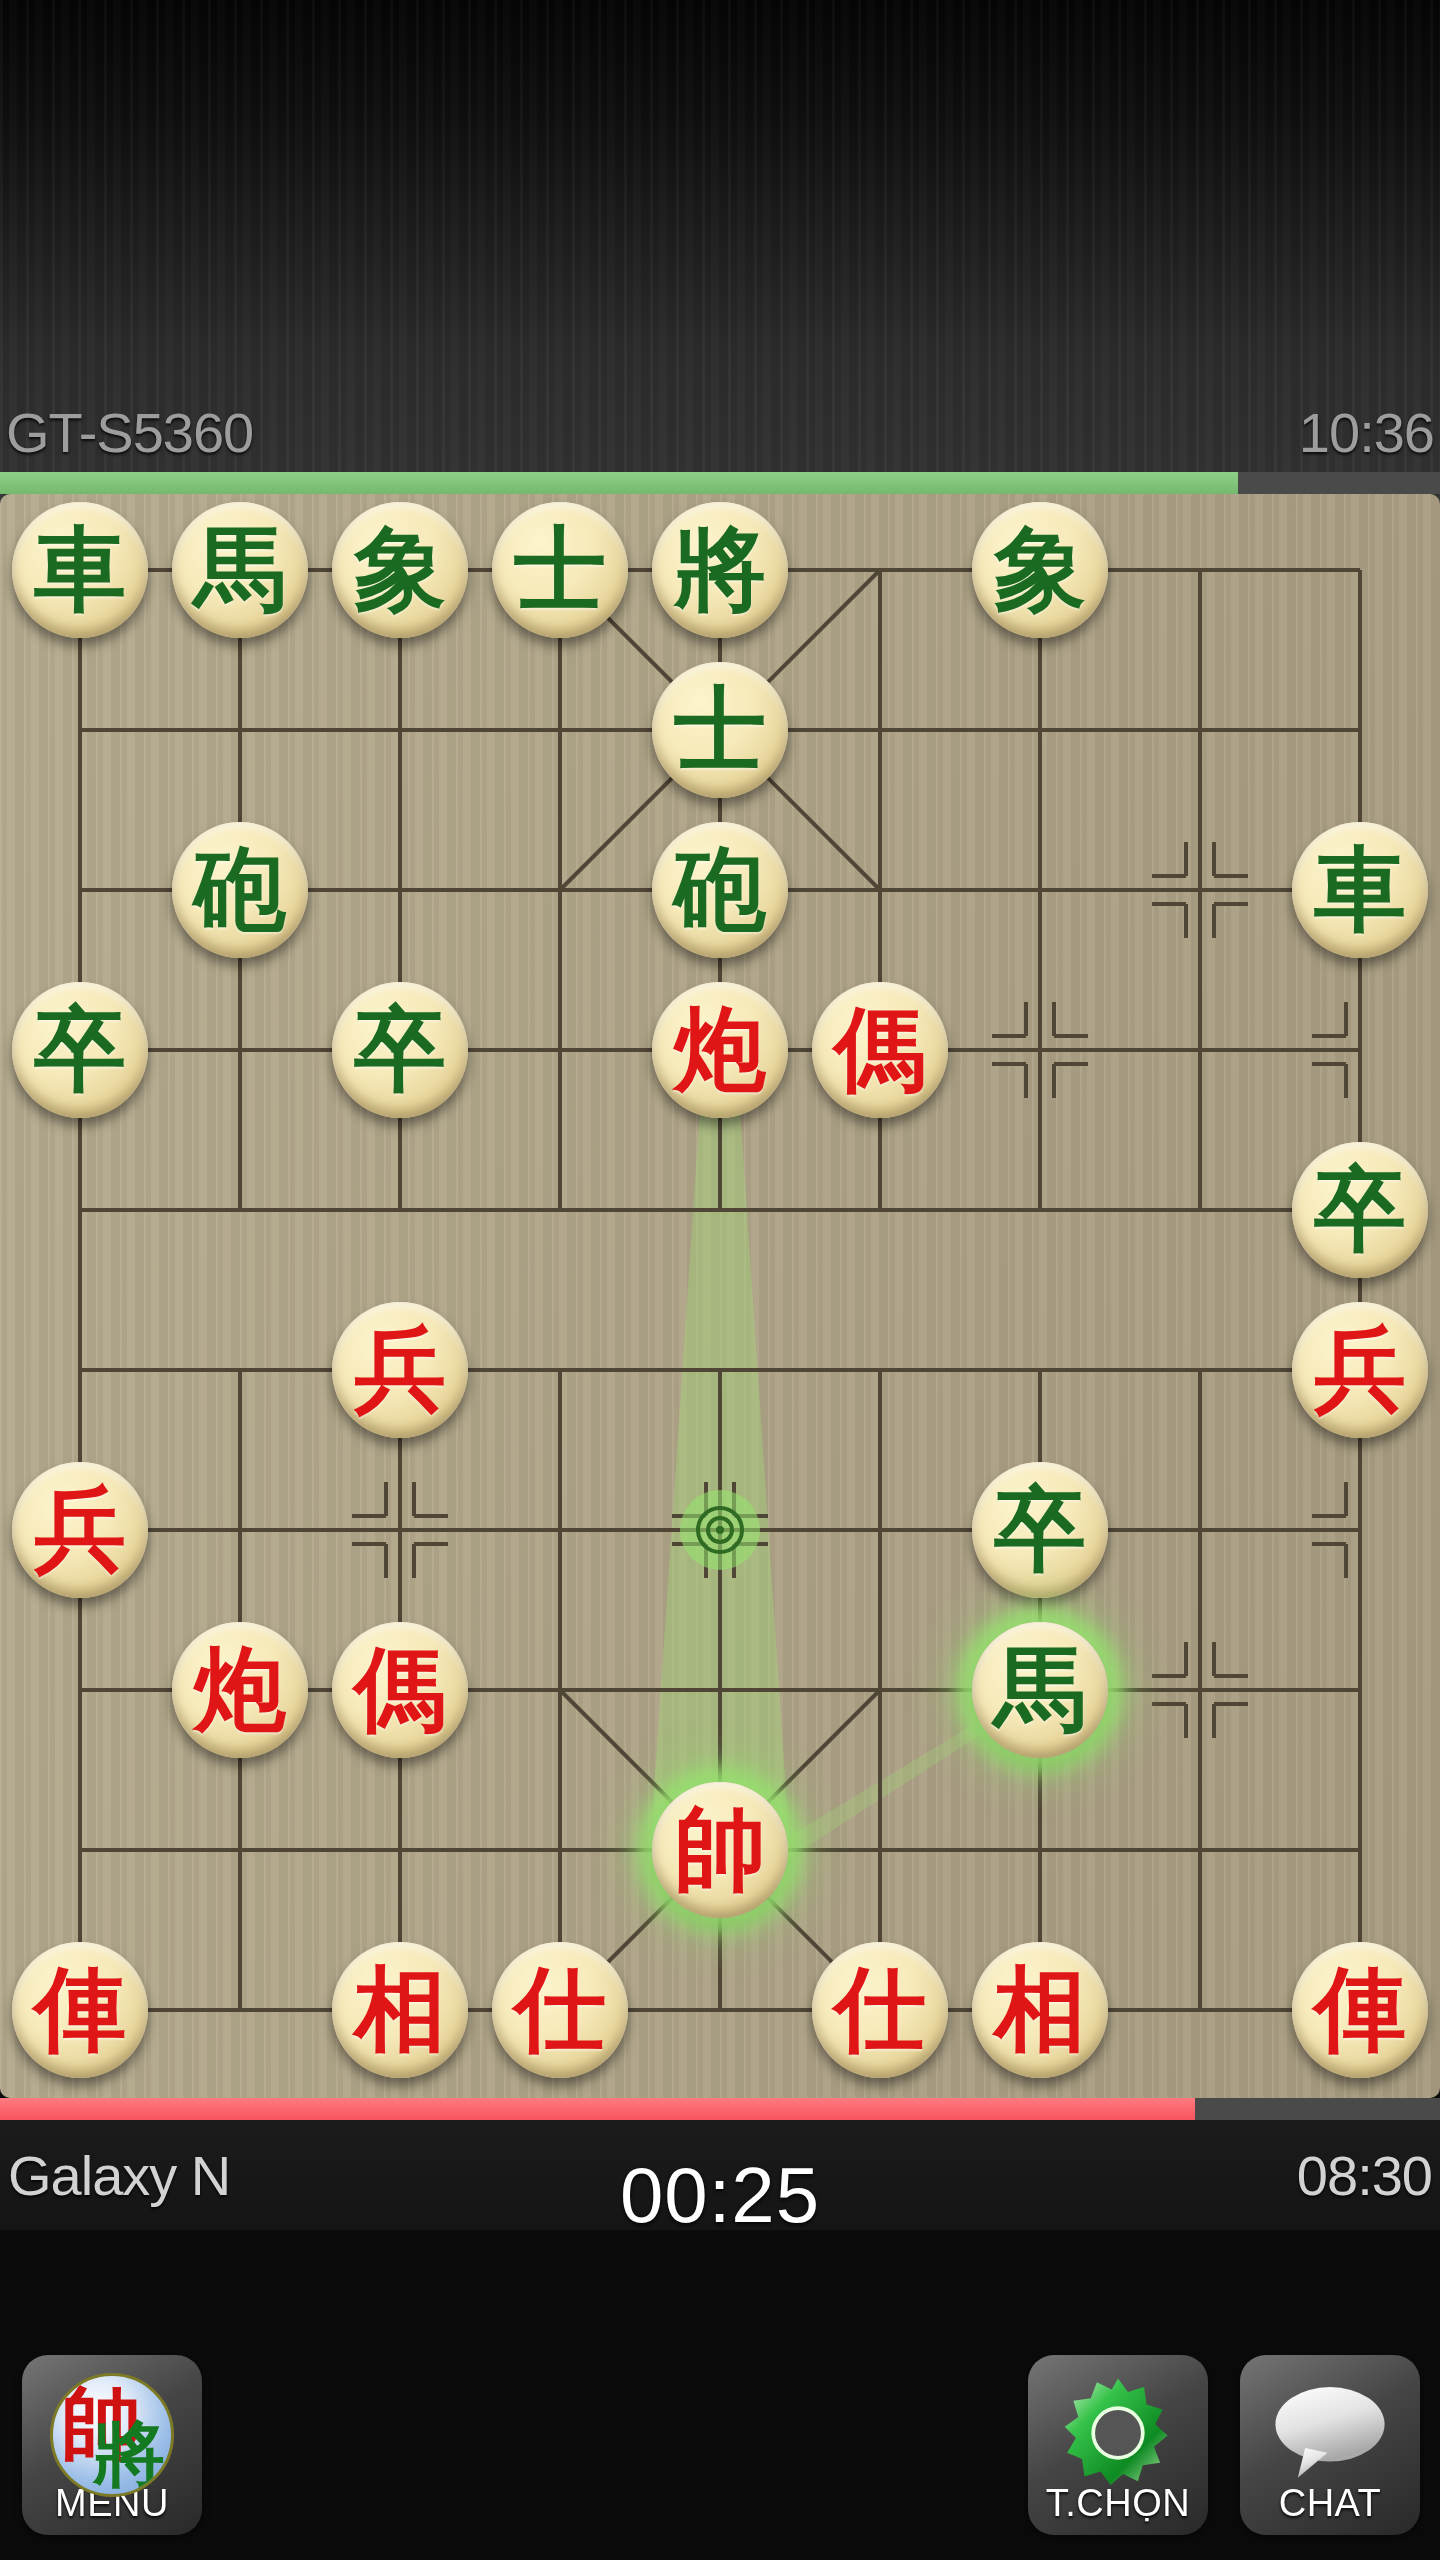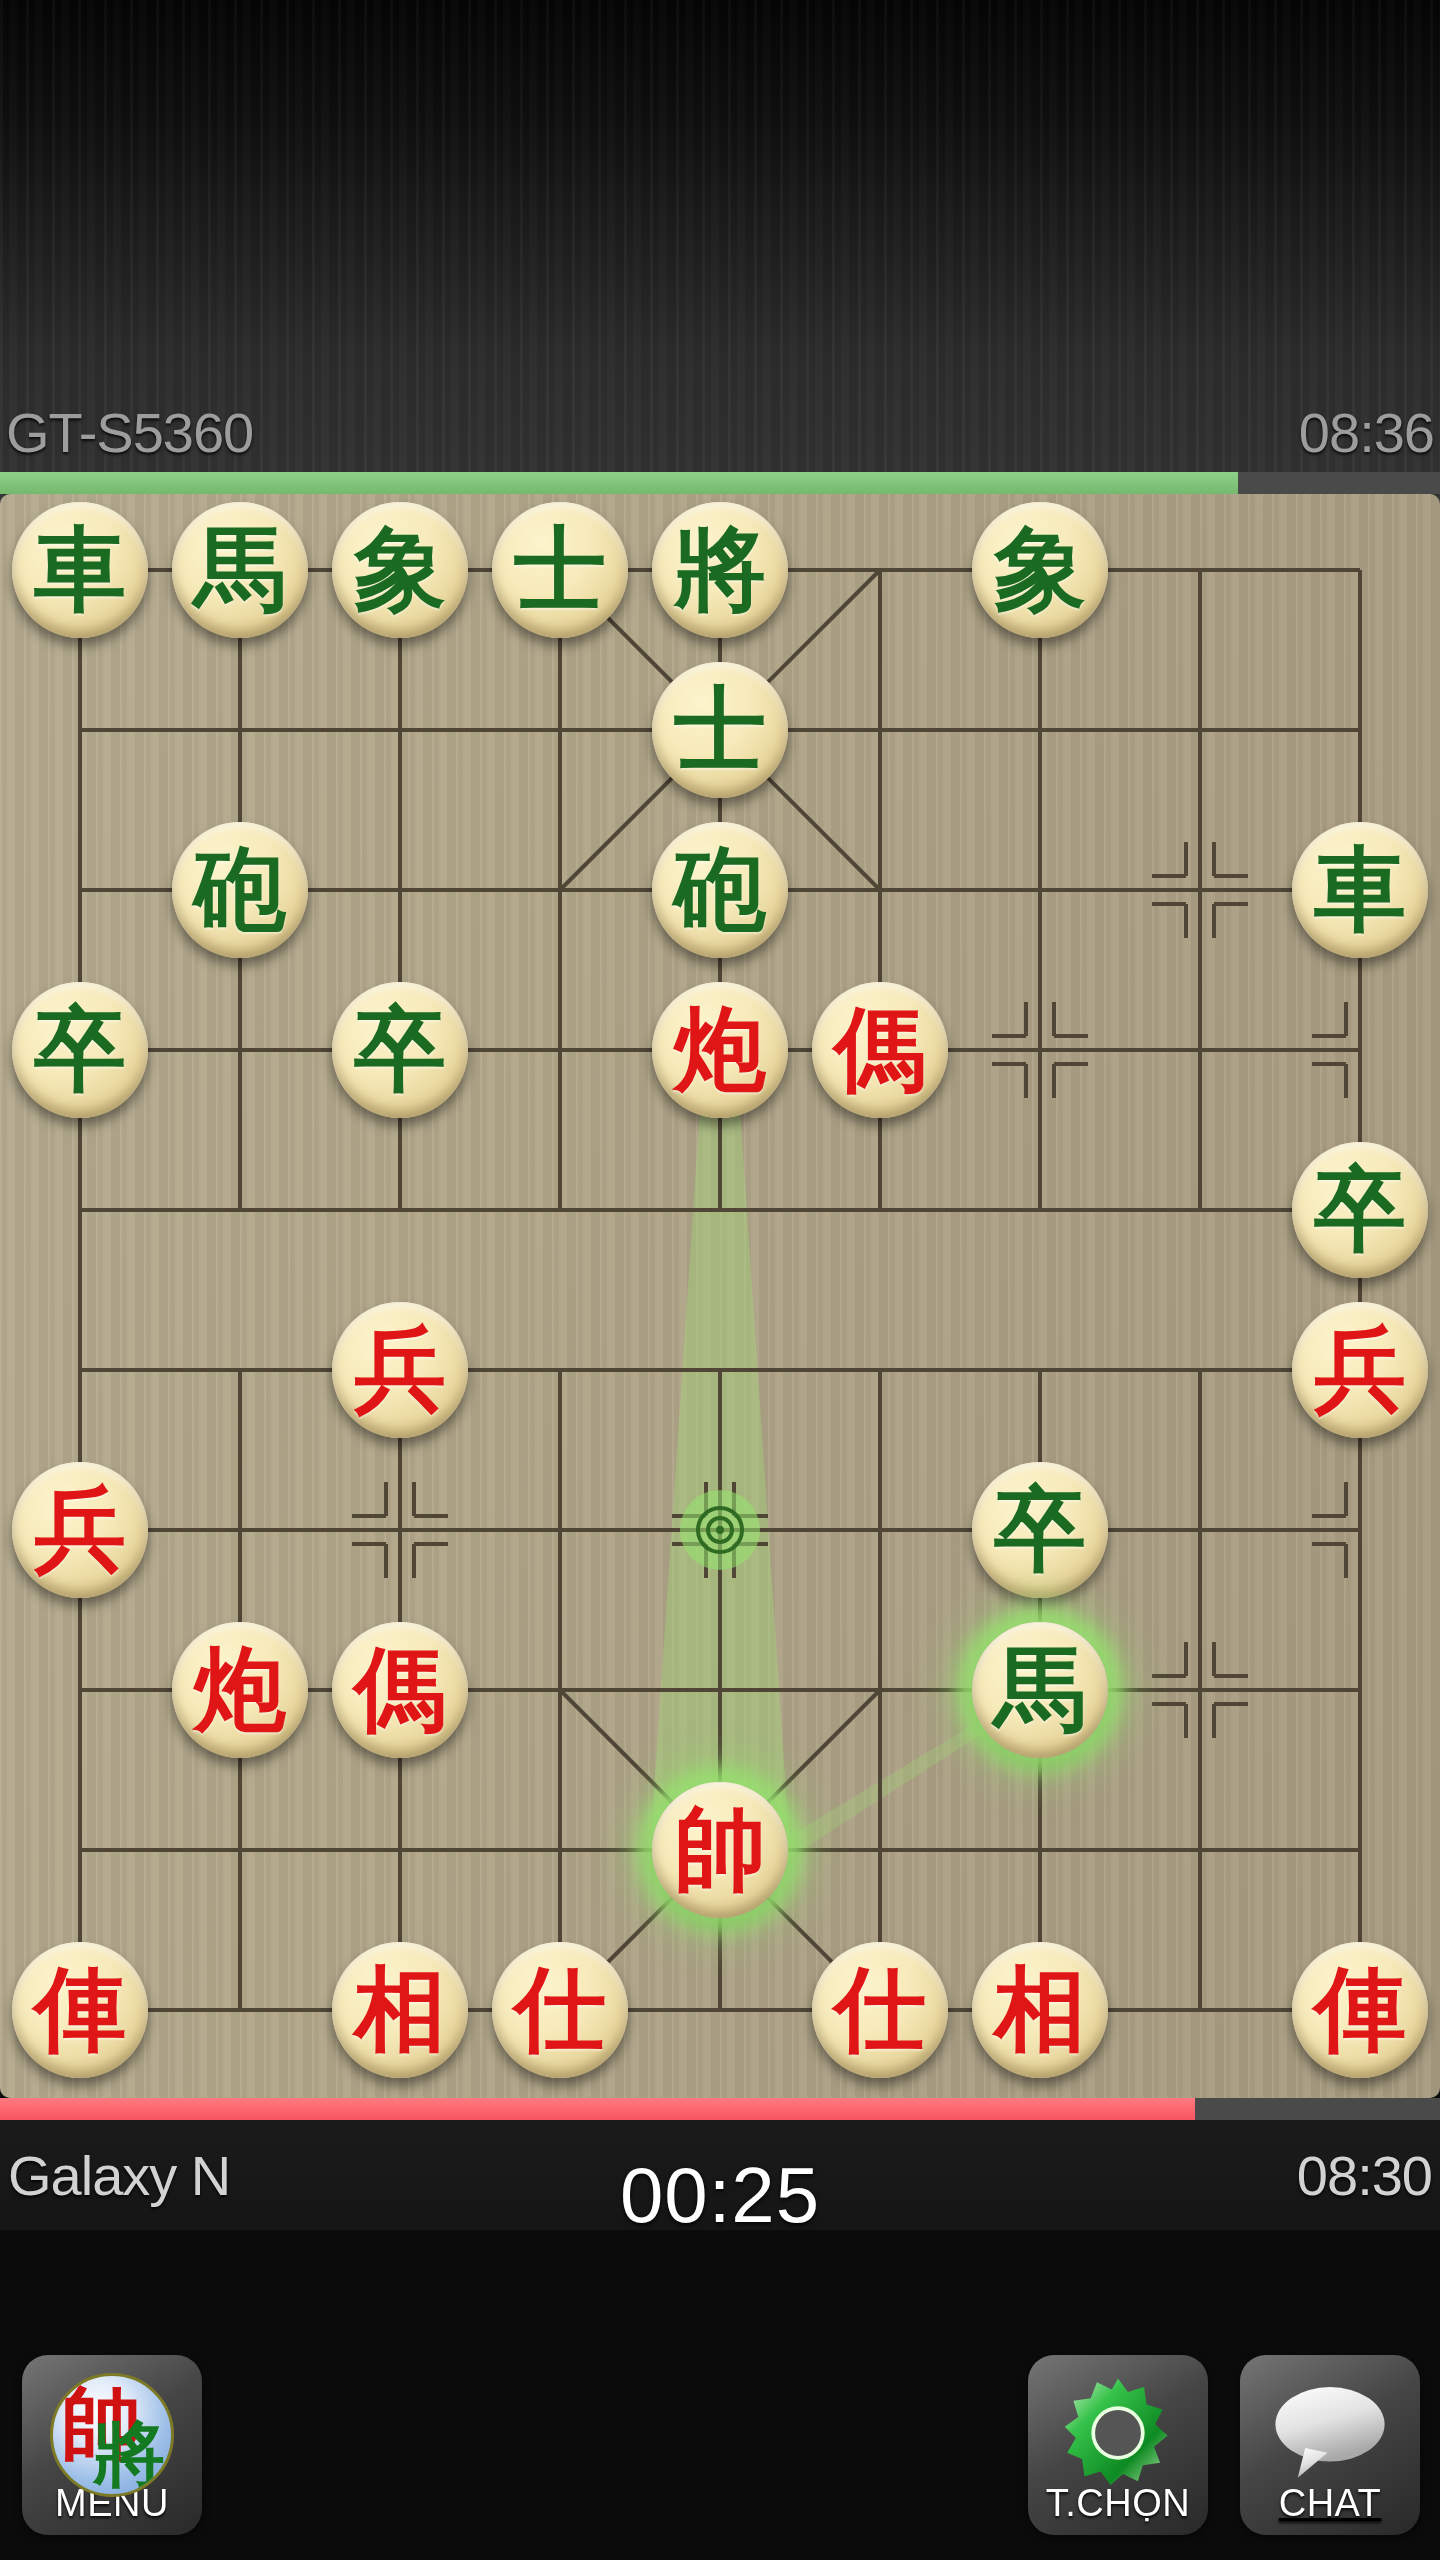--- a/index.html
+++ b/index.html
@@ -117,21 +117,21 @@
     padding-bottom:10px;
     box-shadow:0 3px 8px rgba(0,0,0,0.5);
   }
   .tool-label {
     font-size:38px; color:#ffffff; letter-spacing:0.5px;
     text-shadow:0 2px 3px rgba(0,0,0,0.9);
     font-family:"Liberation Sans", sans-serif;
   }
   #btn-menu  { left:22px; }
   #btn-tchon { left:1028px; }
-  #btn-chat  { left:1240px;text-decoration:underline; }
+  #btn-chat  { left:1240px; }
 
   .menu-emblem {
     position:absolute; top:18px; left:50%; transform:translateX(-50%);
     width:124px; height:124px; border-radius:50%;
     background:radial-gradient(circle at 38% 30%, #ffffff 0%, #dfeaf8 30%, #9fc0e8 62%, #6f9fd8 100%);
     border:3px solid #7d7a26;
     overflow:hidden;
   }
   .emblem-ch {
     position:absolute; font-family:"DejaVu Sans", sans-serif;
@@ -147,21 +147,21 @@
 
   
 </style>
 </head>
 <body>
 
 <div id="app">
 
   <div id="top-status">
     <span class="status-text">GT-S5360</span>
-    <span class="status-text">08:36</span>
+    <span class="status-text">10:36</span>
   </div>
 
   <div class="bar-track" id="bar-top">
     <div class="bar-fill" style="width: 86%;"></div>
   </div>
 
   <div id="board">
     <svg id="board-svg" width="1440" height="1604">
         <polygon points="704 556 736 556 790 1356 650 1356" fill="rgba(163,214,120,0.42)"></polygon>
         <polygon points="1030 1196 1050 1196 786 1366 750 1366" fill="rgba(163,214,120,0.30)"></polygon>

